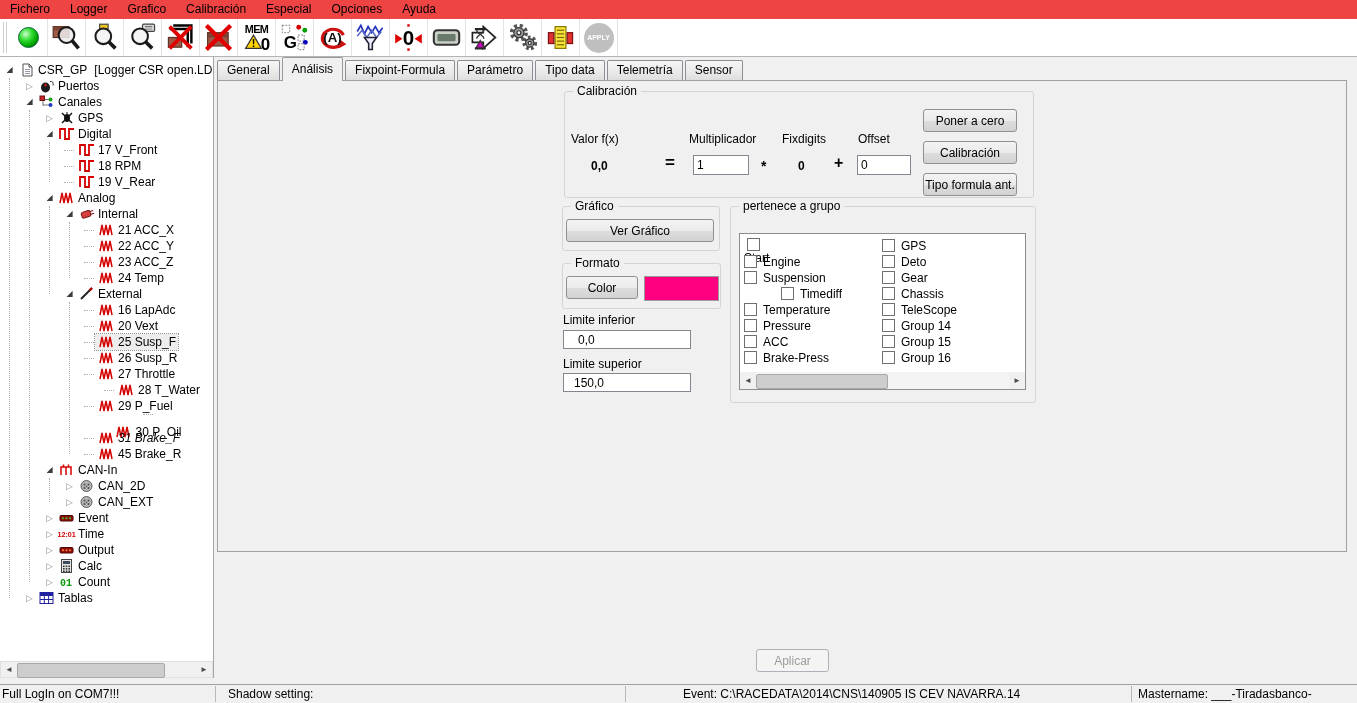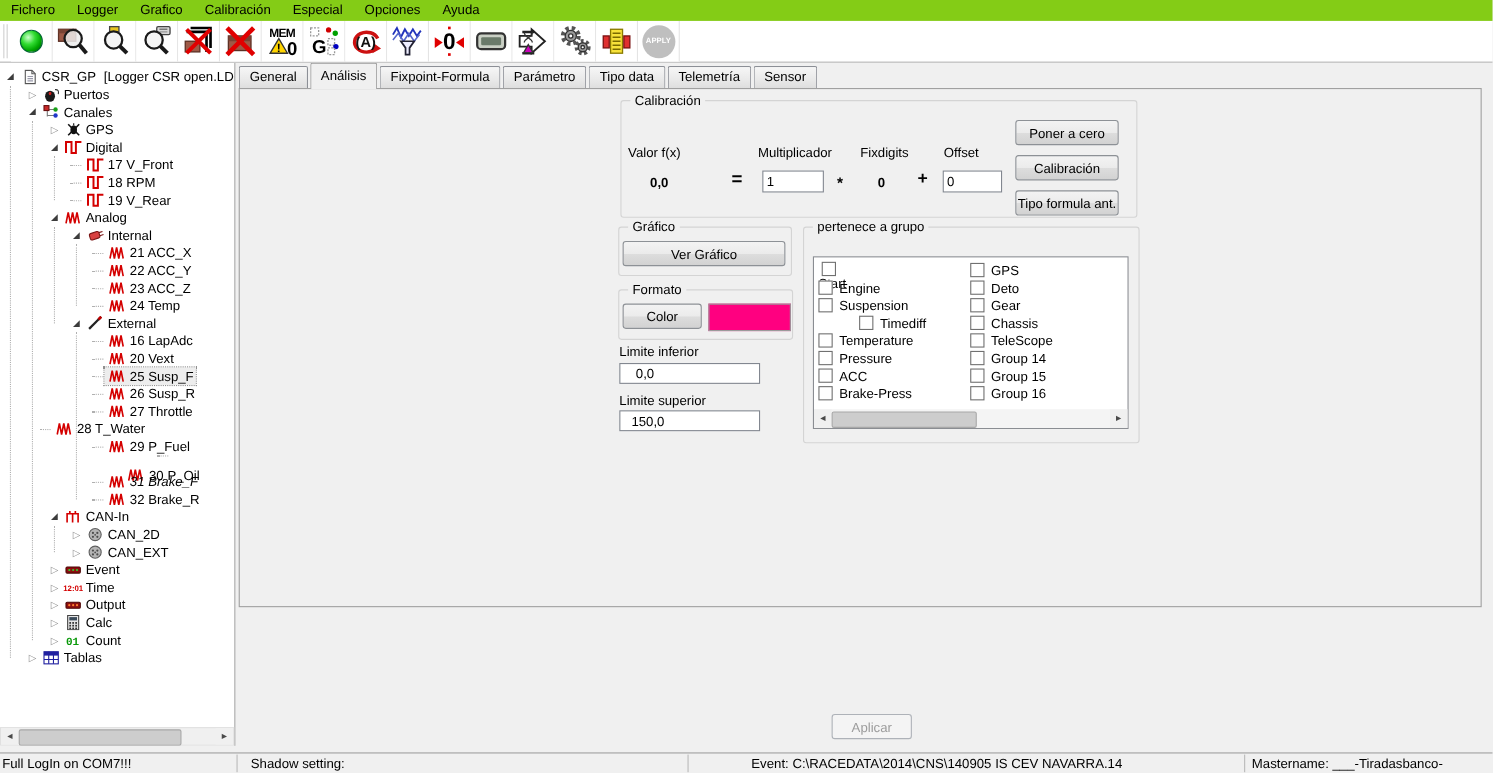--- a/index.html
+++ b/index.html
@@ -1,19 +1,19 @@
 <!DOCTYPE html>
 <html><head>
 <meta charset="utf-8">
 <style>
   html,body{margin:0;padding:0}
   body{width:1357px;height:703px;position:relative;overflow:hidden;background:#f0f0f0;
        font-family:"Liberation Sans",sans-serif;font-size:12px;color:#000}
   
-  .menubar{position:absolute;left:0;top:0;width:100%;height:19px;background:#84cc16;display:flex;align-items:flex-end;z-index:6}
+  .menubar{position:absolute;left:0;top:0;width:100%;height:19px;background:#ef4444;display:flex;align-items:flex-end;z-index:6}
   .mitem{padding:0 10px;height:19px;line-height:19px;cursor:default}
   
   .toolbar{position:absolute;left:0;top:19px;width:100%;height:38px;background:#fff;border-bottom:1px solid #b4b4b4;display:flex;align-items:stretch;box-sizing:border-box;z-index:5}
   .gripper{width:2px;border-left:1px solid #cfcfcf;border-right:1px solid #cfcfcf;margin:3px 3px}
   .tbtn{width:38px;height:37px;background:#fff;border:none;border-right:1px solid #e4e4e4;display:flex;align-items:center;justify-content:center;padding:0;cursor:default}
   .led{width:19px;height:19px;border-radius:50%;border:1px solid #063;
        background:radial-gradient(circle at 35% 32%,#ccffcc 0%,#33dd33 35%,#00a800 65%,#004d00 100%)}
   .apply-disc{width:30px;height:30px;border-radius:50%;background:#bfbfbf;color:#fff;font-weight:bold;font-size:7px;display:flex;align-items:center;justify-content:center}
   
   .treepanel{position:absolute;left:0;top:57px;width:214px;height:621px;background:#fff;border-right:1px solid #a5a5a5;box-sizing:border-box;overflow:hidden;z-index:2}
@@ -452,21 +452,21 @@
         <span class="arrow"></span>
         <span class="rowbox">
           <span class="ticon">
             <svg width="16" height="14" viewBox="0 0 16 14" xmlns="http://www.w3.org/2000/svg">
               <polyline points="1,12 3,2 5,12 7,2 9,12 11,2 13,12" fill="none" stroke="#d40000" stroke-width="1.5"></polyline>
             </svg>
           </span>
           <span class="tlabel">27 Throttle</span>
         </span>
       </div>
-      <div class="trow" style="padding-left: 36px;">
+      <div class="trow" style="padding-left: 104px;">
         <span class="arrow"></span>
         <span class="rowbox">
           <span class="ticon">
             <svg width="16" height="14" viewBox="0 0 16 14" xmlns="http://www.w3.org/2000/svg">
               <polyline points="1,12 3,2 5,12 7,2 9,12 11,2 13,12" fill="none" stroke="#d40000" stroke-width="1.5"></polyline>
             </svg>
           </span>
           <span class="tlabel">28 T_Water</span>
         </span>
       </div>
@@ -504,21 +504,21 @@
         </span>
       </div>
       <div class="trow" style="padding-left: 84px;">
         <span class="arrow"></span>
         <span class="rowbox">
           <span class="ticon">
             <svg width="16" height="14" viewBox="0 0 16 14" xmlns="http://www.w3.org/2000/svg">
               <polyline points="1,12 3,2 5,12 7,2 9,12 11,2 13,12" fill="none" stroke="#d40000" stroke-width="1.5"></polyline>
             </svg>
           </span>
-          <span class="tlabel">32 Brake_R</span>
+          <span class="tlabel">45 Brake_R</span>
         </span>
       </div>
       <div class="trow" style="padding-left: 44px;">
         <span class="arrow expanded">◢</span>
         <span class="rowbox">
           <span class="ticon">
             <svg width="16" height="14" viewBox="0 0 16 14" xmlns="http://www.w3.org/2000/svg">
               <path d="M2,12 V4 h5 V12 M7,4 h5 V12 M4.5,4 V1.5 M9.5,4 V1.5" fill="none" stroke="#d40000" stroke-width="1.5"></path>
             </svg>
           </span>

